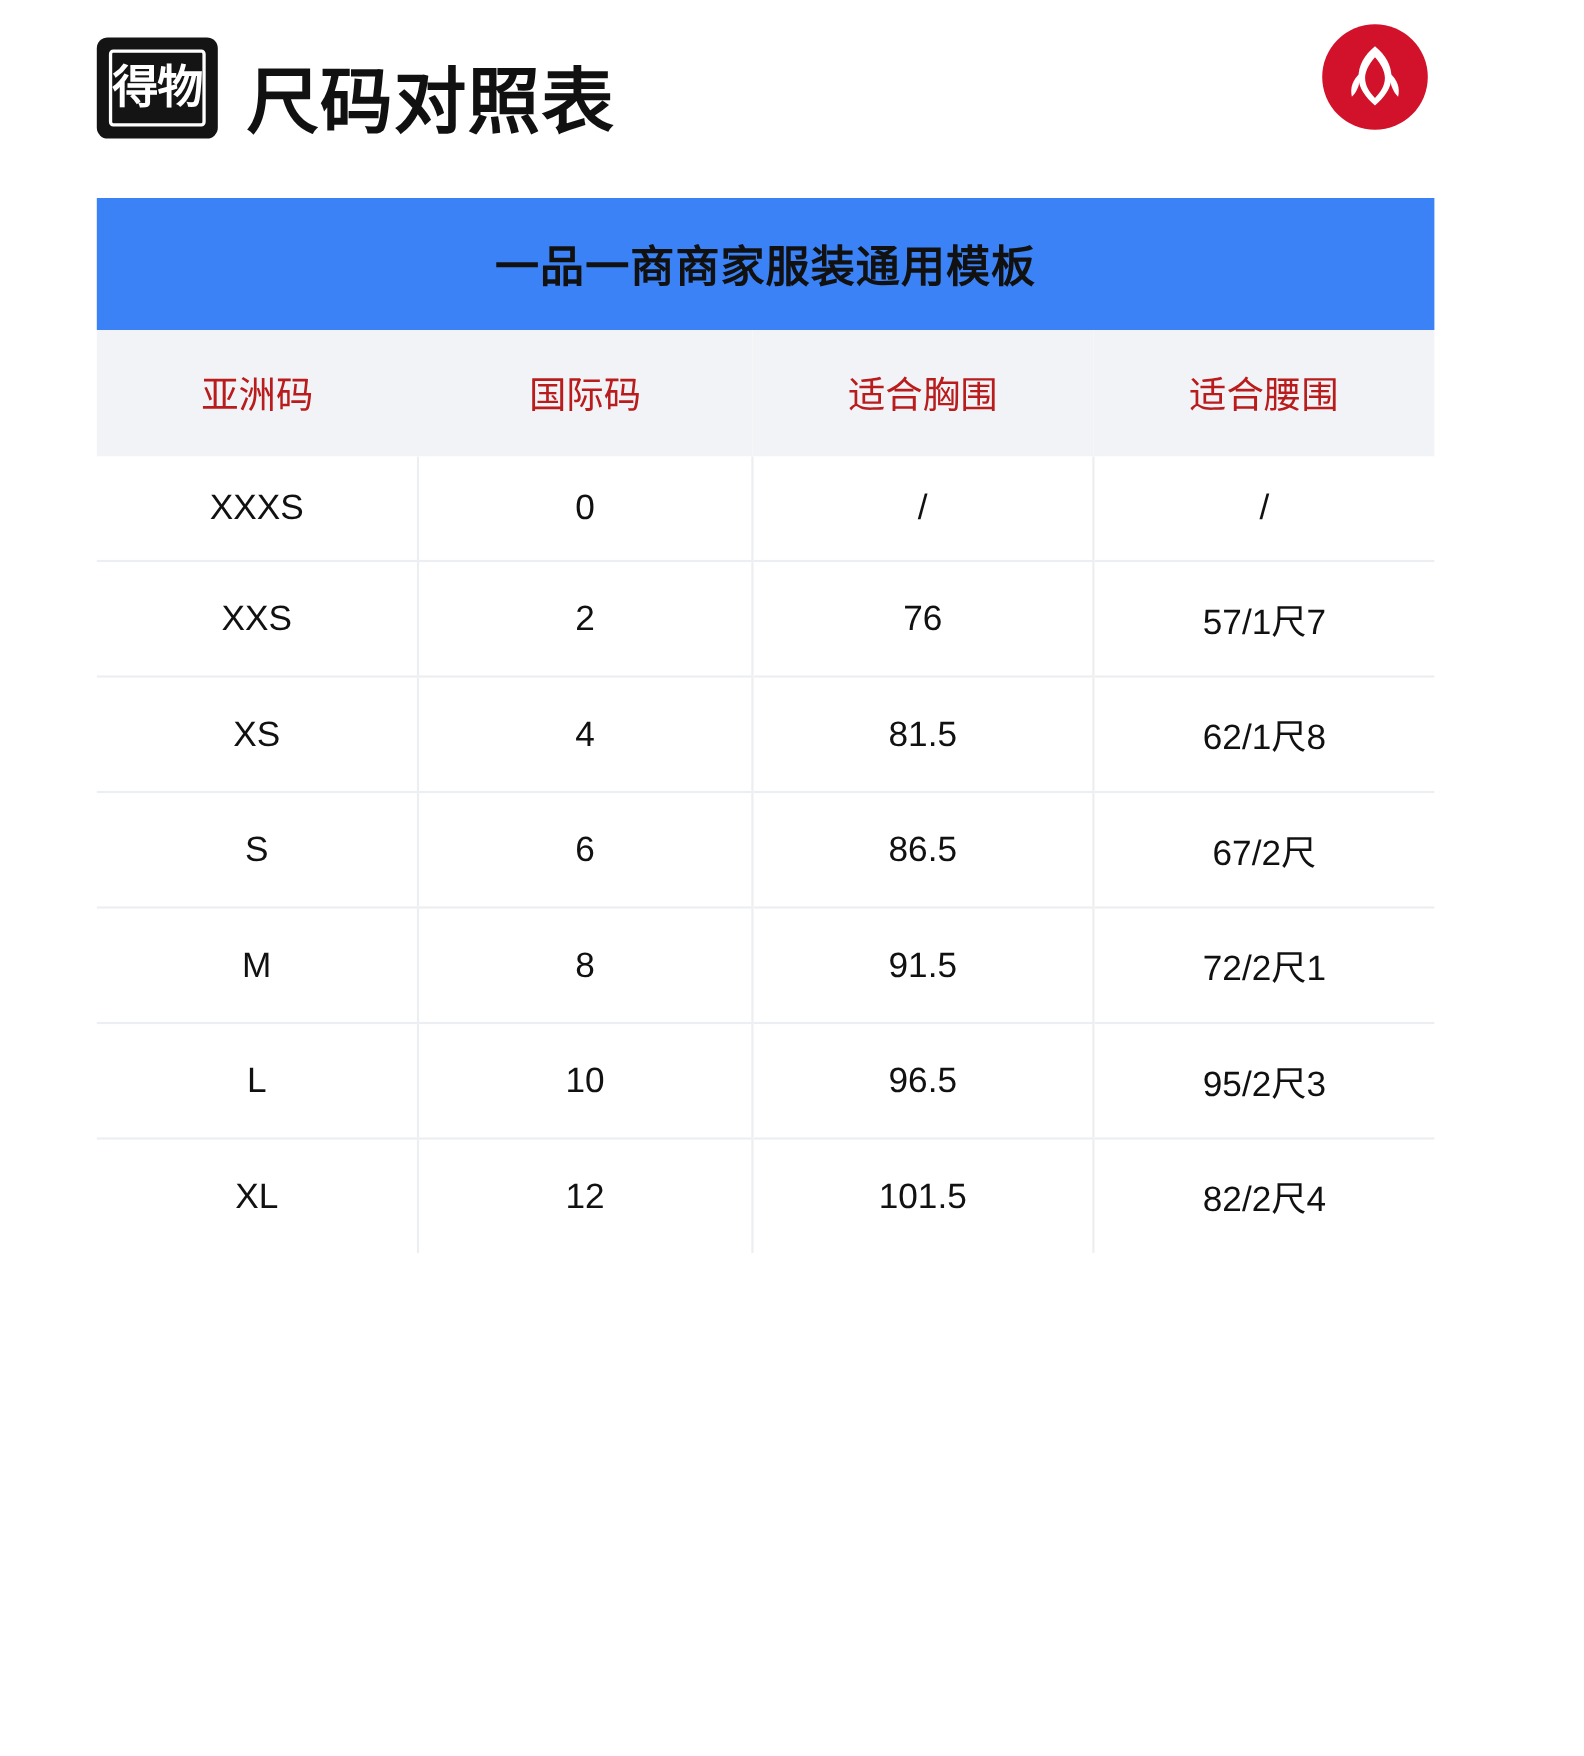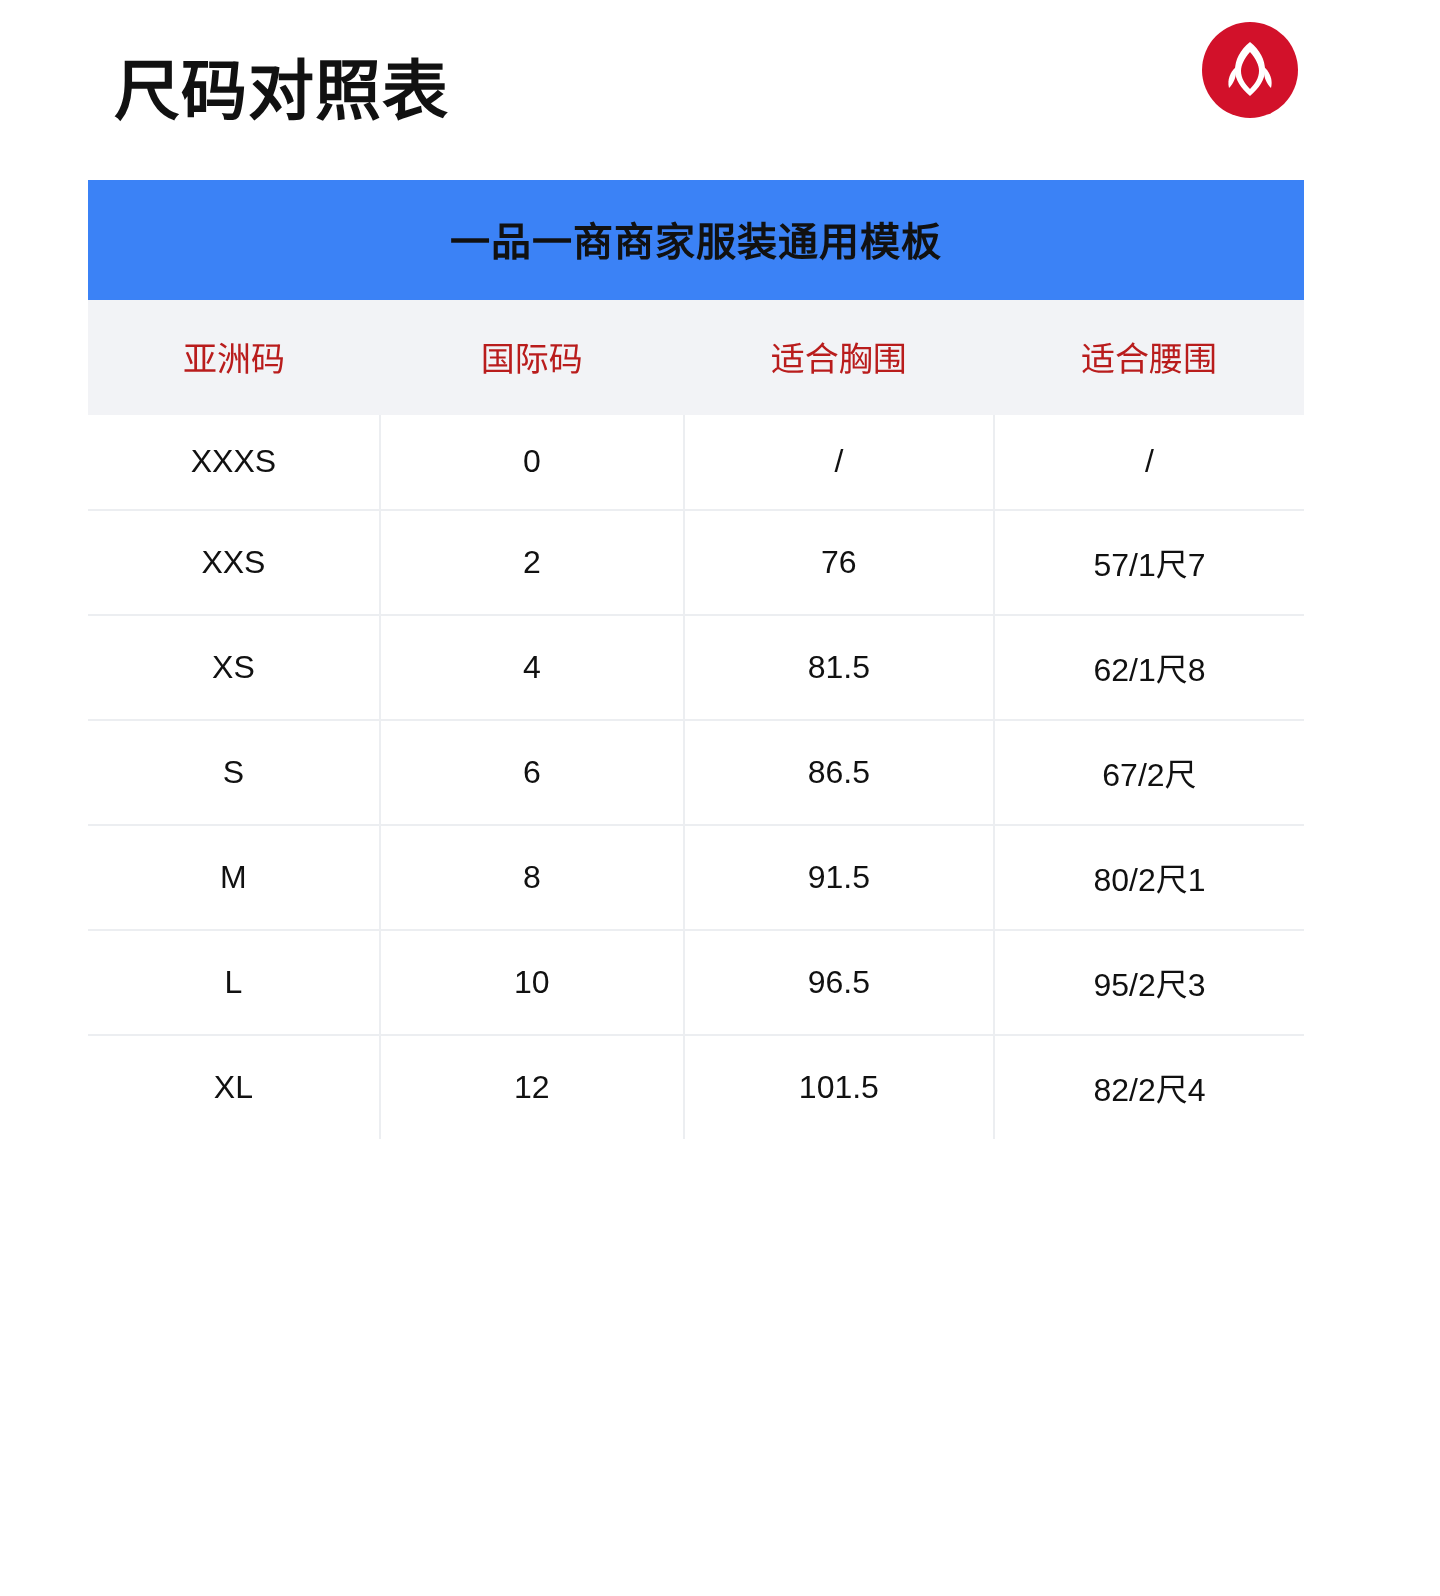--- a/index.html
+++ b/index.html
@@ -155,20 +155,23 @@
     font-weight: 700;
   }
 </style>
 </head>
 <body>
 
 <div class="page">
 
   <div class="header">
     <div class="brand-block">
+      <div class="brand-badge">
+        <div class="brand-badge-inner">得物</div>
+      </div>
       <div class="header-title">尺码对照表</div>
     </div>
 
     <div class="logo-wrap">
       <span class="logo-circle"></span>
       <svg width="96" height="96" viewBox="0 0 96 96" aria-hidden="true">
         <path d="M48 20 C38 28, 33 38, 33 48 C33 58, 39 66, 48 74 C57 66, 63 58, 63 48 C63 38, 58 28, 48 20 Z M48 30 C54 37, 57 43, 57 49 C57 56, 53 62, 48 67 C43 62, 39 56, 39 49 C39 43, 42 37, 48 30 Z" fill="#ffffff"></path>
         <path d="M34 45 C28 50, 25 58, 27 66 C31 62, 34 56, 34 50 Z" fill="#ffffff"></path>
         <path d="M62 45 C68 50, 71 58, 69 66 C65 62, 62 56, 62 50 Z" fill="#ffffff"></path>
       </svg>
@@ -214,21 +217,21 @@
         <tr>
           <td>S</td>
           <td>6</td>
           <td>86.5</td>
           <td>67/2尺</td>
         </tr>
         <tr>
           <td>M</td>
           <td>8</td>
           <td>91.5</td>
-          <td>80/2尺1</td>
+          <td>72/2尺1</td>
         </tr>
         <tr>
           <td>L</td>
           <td>10</td>
           <td>96.5</td>
           <td>95/2尺3</td>
         </tr>
         <tr>
           <td>XL</td>
           <td>12</td>

